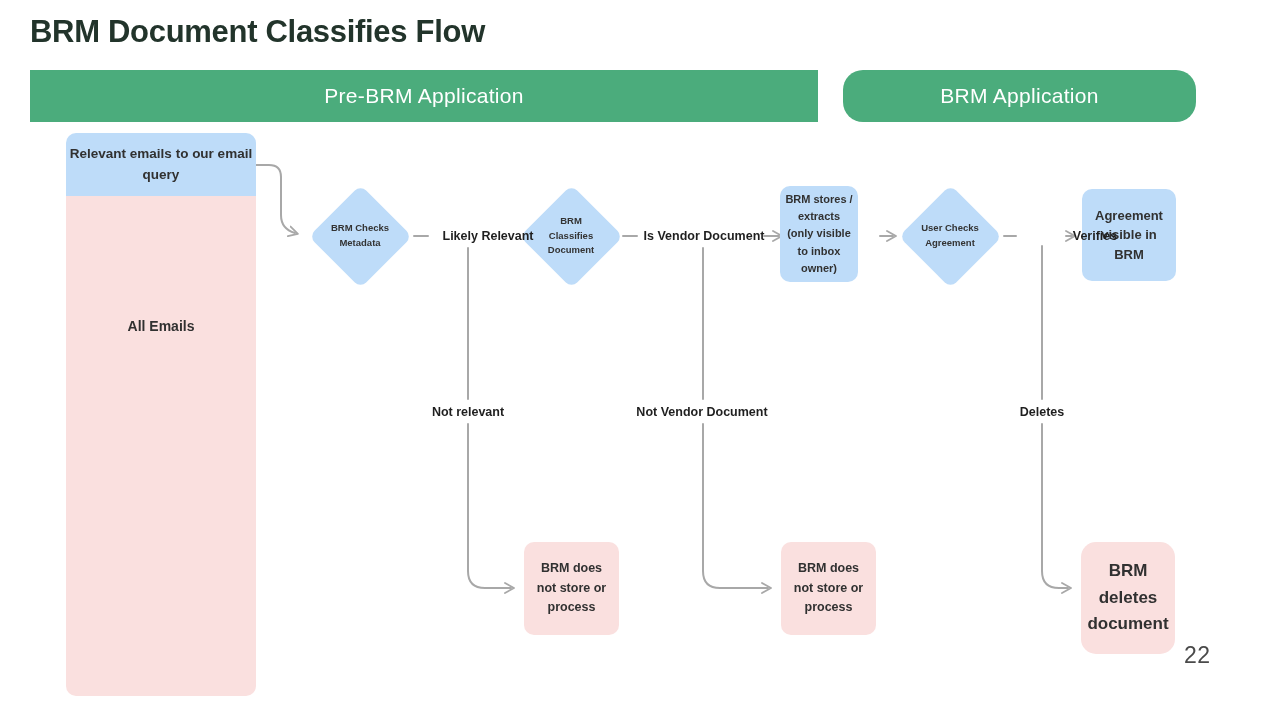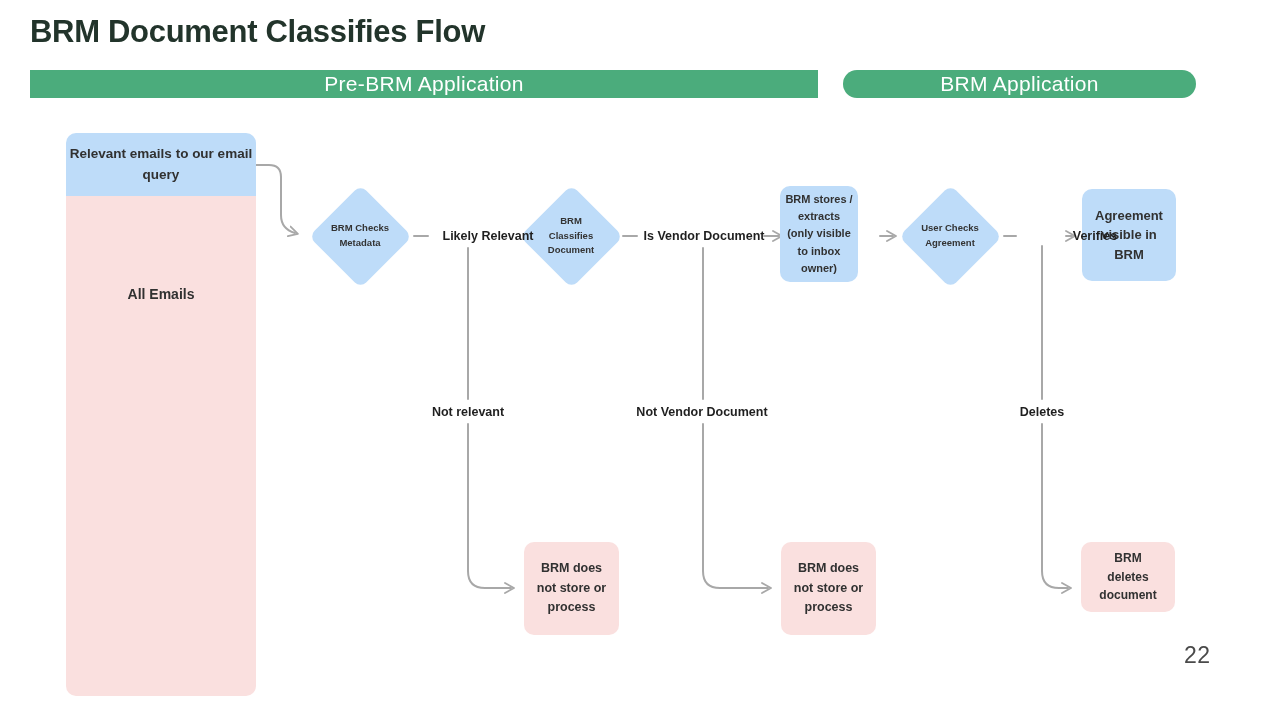--- a/index.html
+++ b/index.html
@@ -5,40 +5,40 @@
   html,body{margin:0;padding:0;background:#ffffff;}
   .slide{
     position:relative;width:1272px;height:708px;background:#ffffff;overflow:hidden;
     font-family:"Liberation Sans", sans-serif;
   }
   .title{
     position:absolute;left:30px;top:14px;font-size:31px;font-weight:800;
     letter-spacing:-0.3px;color:#22342b;
   }
   .lane{
-    position:absolute;top:70px;height:28px;background:#4bac7c;
+    position:absolute;top:70px;height:52px;background:#4bac7c;
     display:flex;align-items:center;justify-content:center;
     color:#ffffff;font-size:21px;letter-spacing:0.3px;font-weight:400;
   }
   .lane.pre{left:30px;width:788px;}
   .lane.brm{left:843px;width:353px;border-radius:20px;}
   .node{
     position:absolute;display:flex;align-items:center;justify-content:center;
     text-align:center;color:#313131;font-weight:600;line-height:1.5;border-radius:10px;
   }
   .blue{background:#bedcf9;}
   .pink{background:#fae0df;}
   .n-relevant{left:66px;top:133px;width:190px;height:63px;font-size:13.5px;border-radius:10px 10px 0 0;padding:0 0;}
   .n-allemails{left:66px;top:196px;width:190px;height:500px;font-size:14px;font-weight:700;
-    border-radius:0 0 10px 10px;align-items:flex-start;padding-top:88px;box-sizing:border-box;}
+    border-radius:0 0 10px 10px;align-items:flex-start;padding-top:120px;box-sizing:border-box;}
   .n-stores{left:780px;top:186px;width:78px;height:96px;font-size:11px;line-height:1.55;padding:12px 5px;box-sizing:border-box;}
   .n-agreement{left:1082px;top:189px;width:94px;height:92px;font-size:13px;padding:0 10px;box-sizing:border-box;}
   .n-nostore1{left:524px;top:542px;width:95px;height:93px;font-size:12.5px;line-height:1.55;padding:0 8px;box-sizing:border-box;}
   .n-nostore2{left:781px;top:542px;width:95px;height:93px;font-size:12.5px;line-height:1.55;padding:0 8px;box-sizing:border-box;}
-  .n-deletes{left:1081px;top:542px;width:94px;height:70px;font-size:12px;line-height:1.55;padding:0 16px;box-sizing:border-box;}
+  .n-deletes{left:1081px;top:542px;width:94px;height:112px;font-size:17px;line-height:1.55;padding:0 16px;box-sizing:border-box;border-radius:15px;}
   .diamond{position:absolute;width:104px;height:104px;}
   .d1{left:308px;top:184px;} .d2{left:519px;top:184px;} .d3{left:898px;top:184px;}
   .diamond .shape{
     position:absolute;left:50%;top:50%;width:73px;height:73px;margin:-36.5px 0 0 -36.5px;
     background:#bedcf9;transform:rotate(45deg);border-radius:8px;
   }
   .diamond .dlabel{
     position:absolute;inset:0;display:flex;align-items:center;justify-content:center;
     text-align:center;font-size:9.5px;font-weight:700;color:#333333;line-height:1.55;padding:0 20px;
   }

